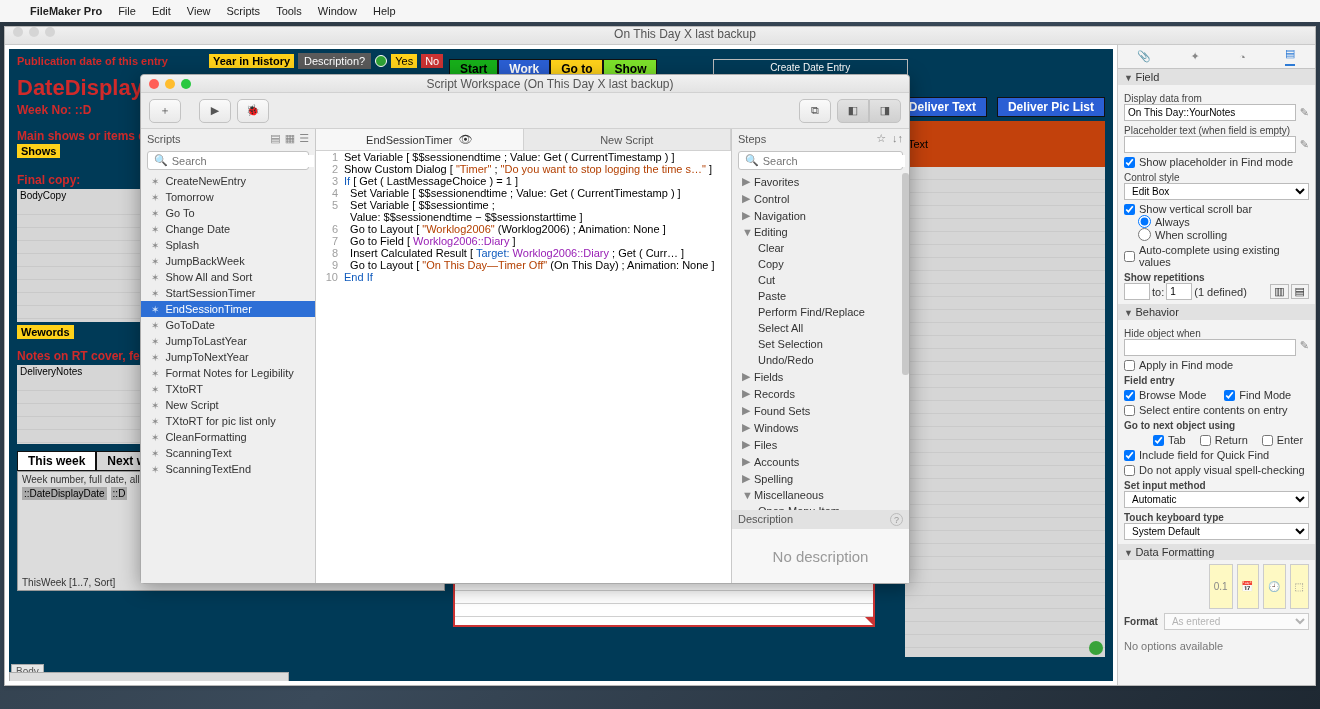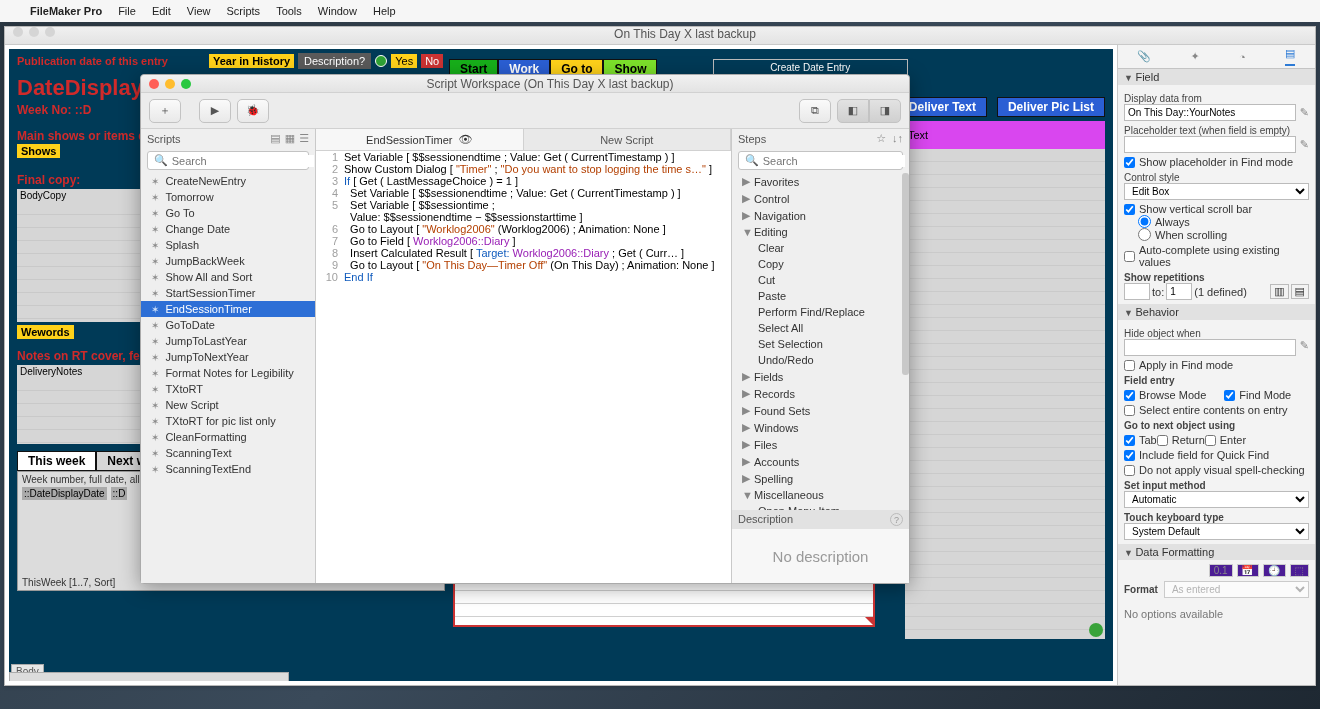--- a/index.html
+++ b/index.html
@@ -42,21 +42,21 @@
   .insp-tabs span.active { color:#2d7bd6; border-bottom:2px solid #2d7bd6; padding-bottom:4px; }
   .insp-section-hd { background:#e1e1e1; color:#333; padding:2px 6px; font-size:11px; }
   .insp-section-hd::before { content:"▼ "; color:#555; font-size:9px; }
   .insp-body { padding:4px 6px; color:#333; }
   .insp-body .lbl { font-size:10px; color:#444; margin-top:4px; }
   .insp-input { width:100%; background:#fff; border:1px solid #bbb; padding:2px 3px; font-size:10px; }
   .insp-select{ width:100%; background:#fff; border:1px solid #bbb; padding:1px 3px; font-size:10px; }
   .ck { display:flex; align-items:center; gap:4px; margin-top:3px; font-size:10px; }
   .ck input { width:11px; height:11px; }
   .rd { display:flex; align-items:center; gap:4px; margin-left:14px; font-size:10px; }
-  .insp-grey { background:#4c1d95; color:#888; border:1px solid #ccc; padding:0 4px; font-size:10px; }
+  .insp-grey { background:#fef9c3; color:#888; border:1px solid #ccc; padding:16px 4px; font-size:10px; }
   .pencil { color:#888; font-size:11px; }
 
   
   .sw { position:absolute; left:140px; top:74px; width:770px; height:510px; background:#ececec; border:1px solid #aaa; box-shadow:0 4px 20px rgba(0,0,0,.35); border-radius:4px; display:flex; flex-direction:column; }
   .sw-titlebar { height:18px; display:flex; align-items:center; background:linear-gradient(#f1f1f1,#e3e3e3); border-bottom:1px solid #d1d1d1; border-radius:4px 4px 0 0; }
   .sw-titlebar .traffic .dot.r{background:#ff5f57;} .dot.y{background:#ffbd2e;} .dot.g{background:#28c840;}
   .sw-title { flex:1; text-align:center; font-size:12px; color:#555; }
 
   .sw-toolbar { height:36px; display:flex; align-items:center; padding:0 8px; border-bottom:1px solid #d1d1d1; }
   .sw-toolbar .btn { width:32px; height:24px; border:1px solid #c3c3c3; border-radius:5px; background:linear-gradient(#fafafa,#e9e9e9); display:flex; align-items:center; justify-content:center; color:#555; }
@@ -214,21 +214,21 @@
       <div style="position:absolute; left:444px; top:72px; width:422px; height:506px; border:2px solid #c33; background:#fff;">
         <div style="height:100%; background:repeating-linear-gradient(#fff,#fff 12px,#d0d0d0 12px,#d0d0d0 13px);"></div>
         <div style="position:absolute;right:-2px;bottom:-2px; width:0;height:0;border-left:10px solid transparent;border-top:10px solid #c33;"></div>
       </div>
 
       <div style="position:absolute; right:8px; top:48px; display:flex; gap:10px;">
         <span class="lc-btn blue">Deliver Text</span>
         <span class="lc-btn blue">Deliver Pic List</span>
       </div>
       <div style="position:absolute; right:8px; top:72px; width:200px;">
-        <div style="color:#000;background:#d946ef;padding:8px 3px;">Text</div>
+        <div style="color:#000;background:#c2410c;padding:17px 3px;">Text</div>
         <div style="height:490px;background:repeating-linear-gradient(#d6d6d6,#d6d6d6 12px,#cacaca 12px,#cacaca 13px); position:relative;">
           <span style="position:absolute;right:2px;bottom:2px;width:14px;height:14px;border-radius:50%;background:#39a33a;"></span>
         </div>
       </div>
 
       <span class="bodytag">Body</span>
       <div style="position:absolute;left:0;bottom:-1px;height:10px;width:280px;background:#dcdcdc;border:1px solid #aaa;"></div>
     </div>
 
     <div class="inspector">
@@ -314,21 +314,21 @@
               <input type="checkbox" checked="" style="">
               <span>Find Mode</span>
             </label>
         </div>
         <label class="ck">
             <input type="checkbox" style="">
             <span>Select entire contents on entry</span>
           </label>
 
         <div class="lbl" style="font-weight:bold;">Go to next object using</div>
-        <div style="display:flex; ">
+        <div style="display:flex; gap:14px;margin-left:29px;">
           <label class="ck">
               <input type="checkbox" checked="" style="">
               <span>Tab</span>
             </label>
           <label class="ck">
               <input type="checkbox" style="">
               <span>Return</span>
             </label>
           <label class="ck">
               <input type="checkbox" style="">

